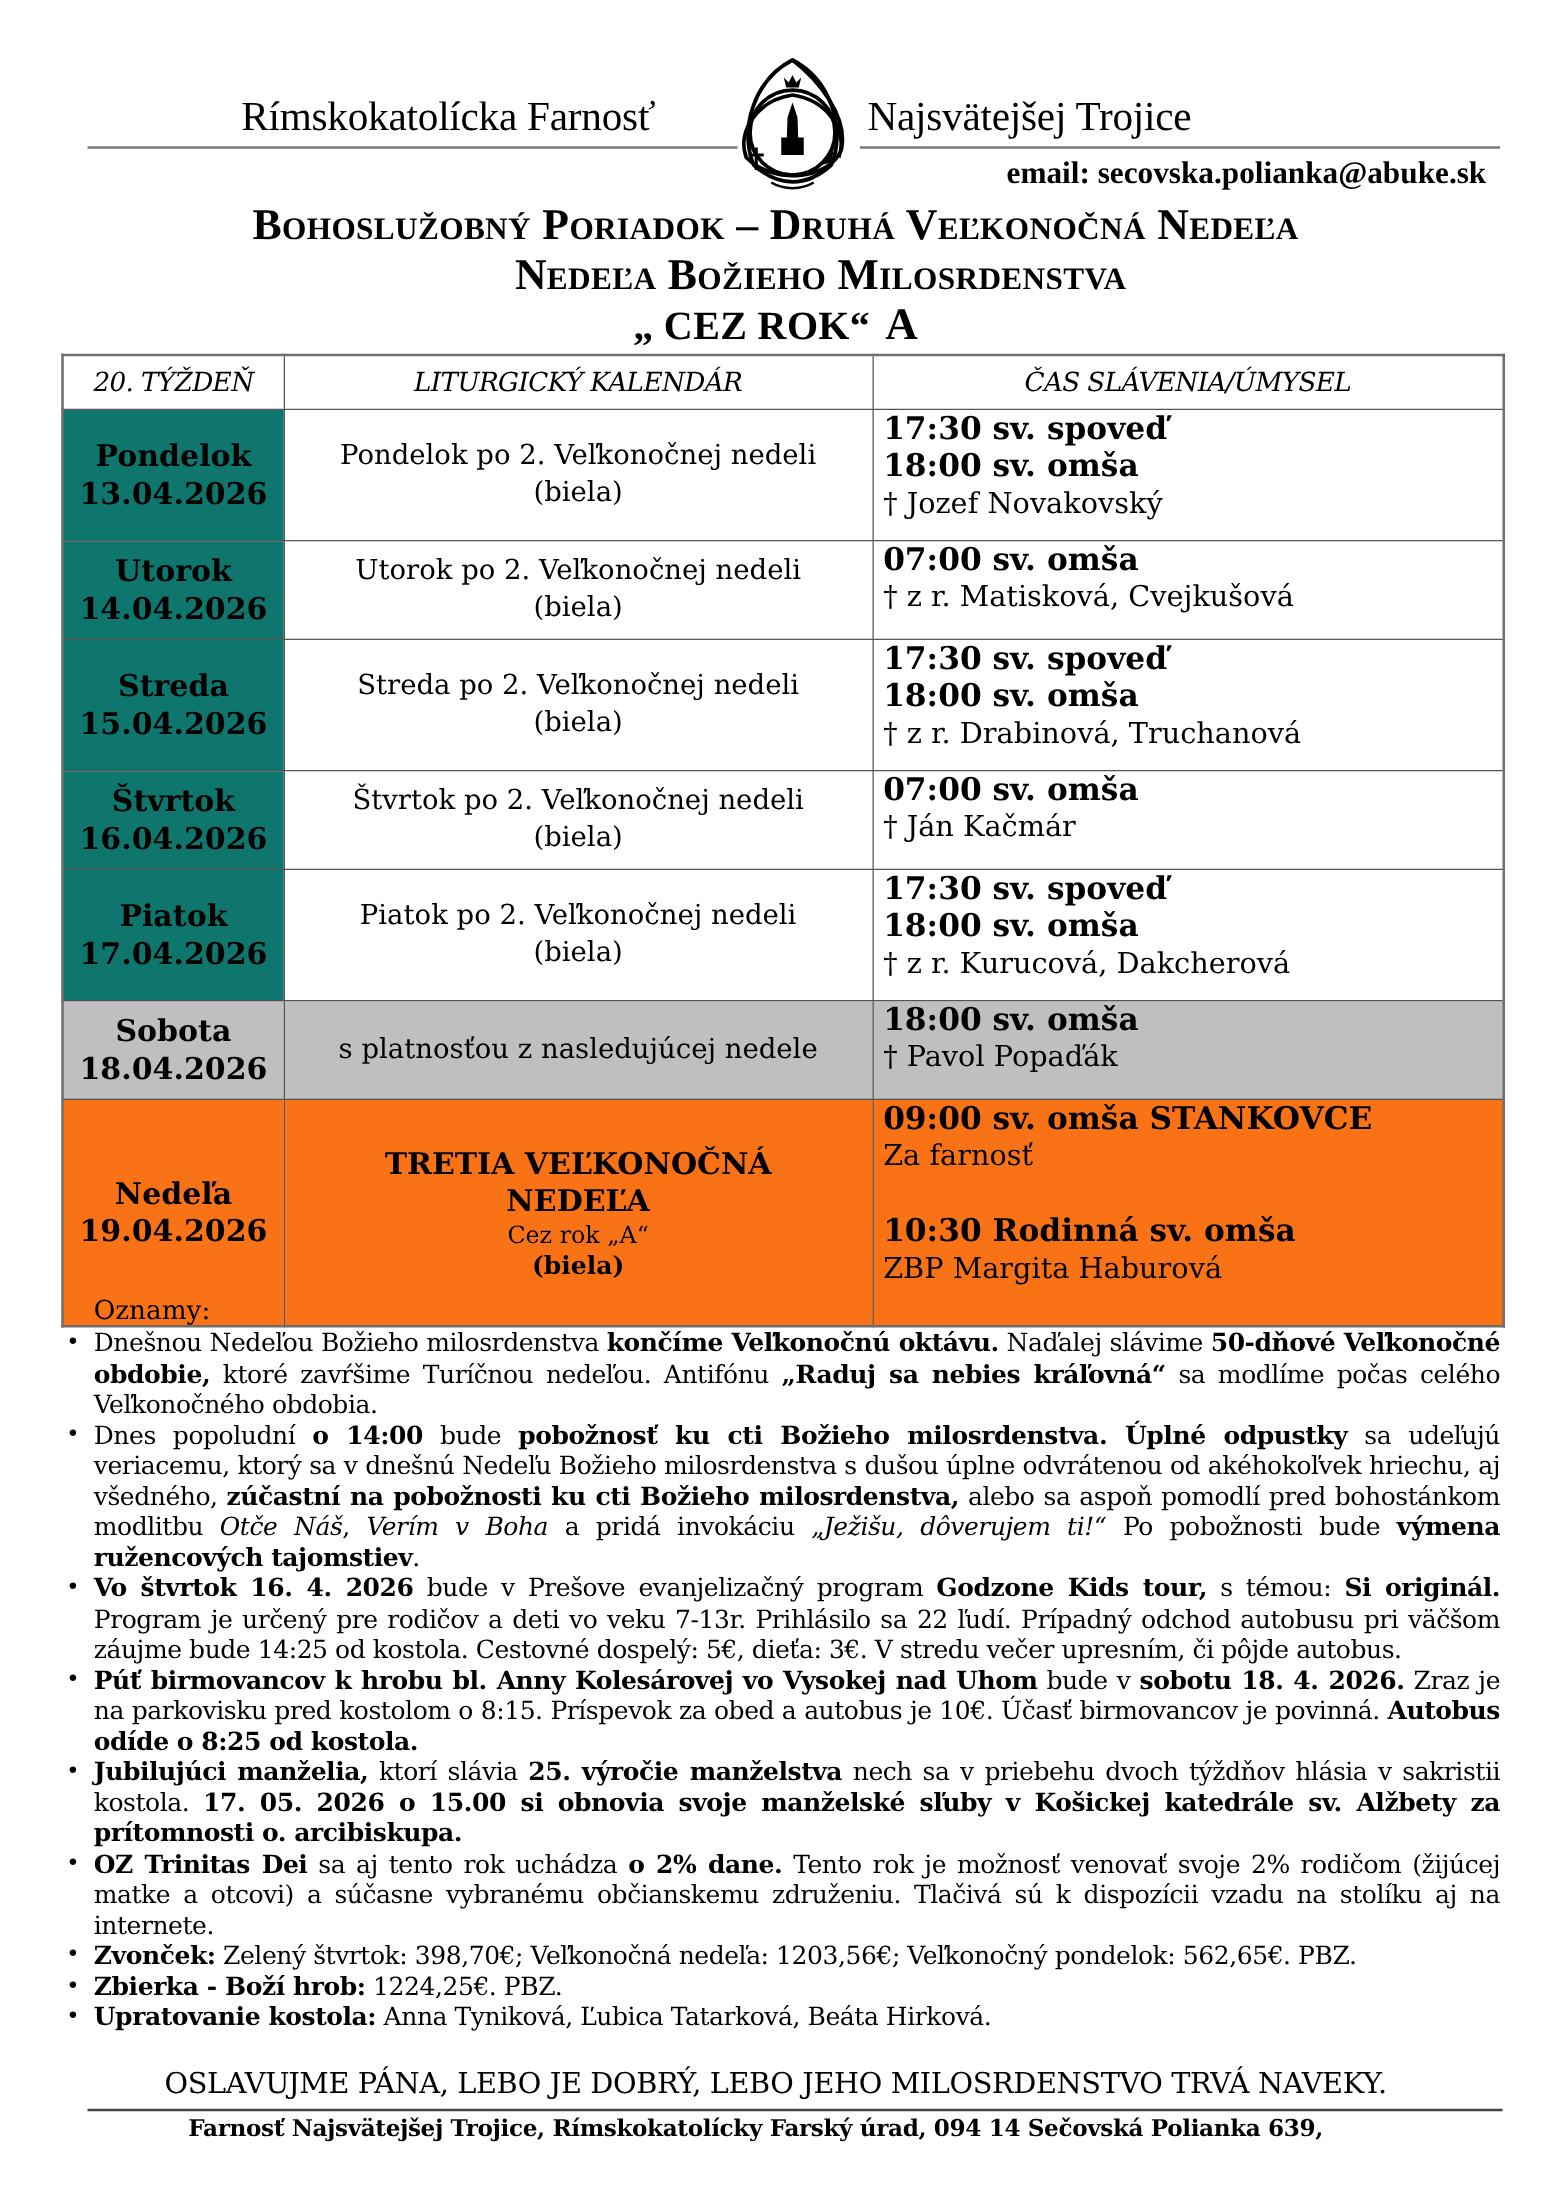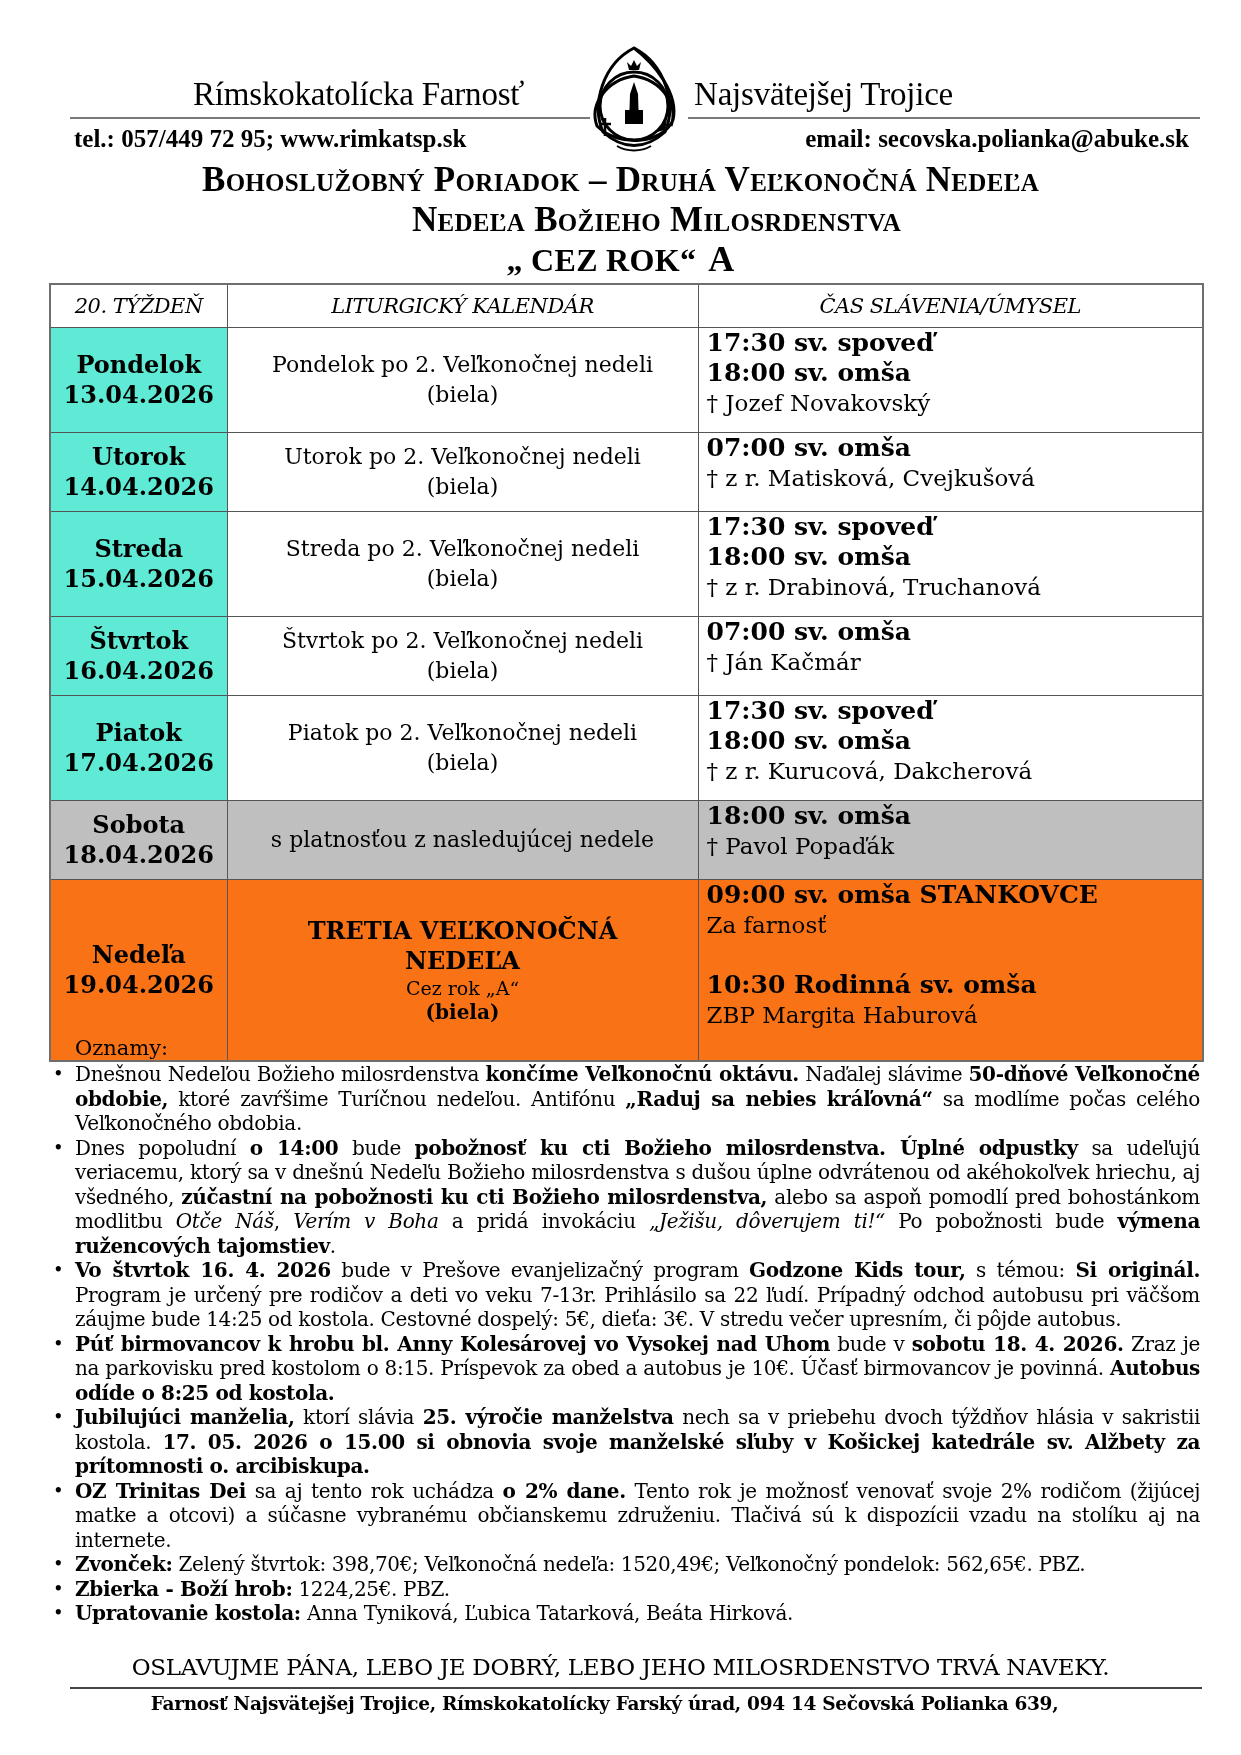--- a/index.html
+++ b/index.html
@@ -46,21 +46,21 @@
   }
   .sched td, .sched th { border: 1.5px solid #555; padding: 0; vertical-align: middle; }
   .sched col.c1 { width: 177px; }
   .sched col.c2 { width: 471px; }
   .sched col.c3 { width: 505px; }
   .sched th {
     height: 42px; font-weight: normal; font-style: italic; font-size: 21px;
     font-family: "DejaVu Serif", serif; text-align: center; background: #fff;
     letter-spacing: -0.5px;
   }
-  .day-cell { background: #5eead4; text-align: center; font-weight: bold; font-size: 24px; line-height: 30px; }
+  .day-cell { background: #0f766e; text-align: center; font-weight: bold; font-size: 24px; line-height: 30px; }
   .lit-cell { text-align: center; font-size: 22px; line-height: 30px; }
   .time-cell { padding-left: 8px !important; font-size: 23px; line-height: 30px; vertical-align: top !important; }
   .time-cell .b { font-weight: bold; font-size: 25px; }
   .row-sat td { background: #bfbfbf; }
   .row-sun td { background: #f97316; }
   .lit-sun-title { font-weight: bold; font-size: 24px; line-height: 30px; }
   .lit-sun-sub { font-size: 19px; line-height: 24px; }
   .lit-sun-color { font-weight: bold; font-size: 20px; line-height: 24px; }
   .gap { height: 30px; }
 
@@ -112,21 +112,20 @@
       <circle cx="51" cy="62" r="34"></circle>
     </g>
     <path d="M51 38 L47 50 L46 80 L56 80 L55 50 Z" fill="#000"></path>
     <rect x="42" y="66" width="18" height="14" fill="#000"></rect>
     <path d="M44 18 L46 26 L56 26 L58 18 L54 22 L51 16 L48 22 Z" fill="#000"></path>
     <path d="M22 74 L22 92 M16 80 L28 80" stroke="#000" stroke-width="2.5"></path>
     <path d="M74 88 L84 76 L82 86 Z" fill="#000"></path>
     <path d="M34 102 C44 108 58 108 68 102" stroke="#000" stroke-width="2" fill="none"></path>
   </svg>
 
-  <div class="contact contact-left">tel.: 057/449 72 95; www.rimkatsp.sk</div>
   <div class="contact contact-right">email: secovska.polianka@abuke.sk</div>
 
   <div class="title-line t1">Bohoslužobný Poriadok – Druhá Veľkonočná Nedeľa</div>
   <div class="title-line t2">Nedeľa Božieho Milosrdenstva</div>
   <div class="title-line t3">
     <span>„ CEZ ROK“</span><span class="big">A</span>
   </div>
 
   <table class="sched">
     <colgroup>
@@ -251,21 +250,21 @@
   </table>
 
   <div class="ann-title">Oznamy:</div>
   <ul class="ann-list" id="ann-list">
       <li class="ann-item"><span>Dnešnou Nedeľou Božieho milosrdenstva </span><b>končíme Veľkonočnú oktávu.</b><span> Naďalej slávime </span><b>50-dňové Veľkonočné obdobie,</b><span> ktoré zavŕšime Turíčnou nedeľou. Antifónu </span><b>„Raduj sa nebies kráľovná“</b><span> sa modlíme počas celého Veľkonočného obdobia.</span></li>
       <li class="ann-item"><span>Dnes popoludní </span><b>o 14:00</b><span> bude </span><b>pobožnosť ku cti Božieho milosrdenstva. Úplné odpustky</b><span> sa udeľujú veriacemu, ktorý sa v dnešnú Nedeľu Božieho milosrdenstva s dušou úplne odvrátenou od akéhokoľvek hriechu, aj všedného, </span><b>zúčastní na pobožnosti ku cti Božieho milosrdenstva,</b><span> alebo sa aspoň pomodlí pred bohostánkom modlitbu </span><i>Otče Náš</i><span>, </span><i>Verím v Boha</i><span> a pridá invokáciu </span><i>„Ježišu, dôverujem ti!“</i><span> Po pobožnosti bude </span><b>výmena ružencových tajomstiev</b><span>.</span></li>
       <li class="ann-item"><b>Vo štvrtok 16. 4. 2026</b><span> bude v Prešove evanjelizačný program </span><b>Godzone Kids tour,</b><span>   s témou: </span><b>Si originál.</b><span> Program je určený pre rodičov a deti vo veku 7-13r. Prihlásilo sa 22 ľudí. Prípadný odchod autobusu pri väčšom záujme bude 14:25 od kostola. Cestovné dospelý: 5€, dieťa: 3€. V stredu večer upresním, či pôjde autobus.</span></li>
       <li class="ann-item"><b>Púť birmovancov k hrobu bl. Anny Kolesárovej vo Vysokej nad Uhom</b><span> bude v </span><b>sobotu 18. 4. 2026.</b><span> Zraz je na parkovisku pred kostolom o 8:15. Príspevok za obed a autobus je 10€. Účasť birmovancov je povinná. </span><b>Autobus odíde o 8:25 od kostola.</b></li>
       <li class="ann-item"><b>Jubilujúci manželia,</b><span> ktorí slávia </span><b>25. výročie manželstva</b><span> nech sa v priebehu dvoch týždňov hlásia v sakristii kostola. </span><b>17. 05. 2026 o 15.00 si obnovia svoje manželské sľuby v Košickej katedrále sv. Alžbety za prítomnosti o. arcibiskupa.</b></li>
       <li class="ann-item"><b>OZ Trinitas Dei</b><span> sa aj tento rok uchádza </span><b>o 2% dane.</b><span> Tento rok je možnosť venovať svoje 2% rodičom (žijúcej matke a otcovi) a súčasne vybranému občianskemu združeniu. Tlačivá sú k dispozícii vzadu na stolíku aj na internete.</span></li>
-      <li class="ann-item"><b>Zvonček:</b><span> Zelený štvrtok: 398,70€; Veľkonočná nedeľa: 1520,49€; Veľkonočný pondelok: 562,65€. PBZ.</span></li>
+      <li class="ann-item"><b>Zvonček:</b><span> Zelený štvrtok: 398,70€; Veľkonočná nedeľa: 1203,56€; Veľkonočný pondelok: 562,65€. PBZ.</span></li>
       <li class="ann-item"><b>Zbierka - Boží hrob:</b><span> 1224,25€. PBZ.</span></li>
       <li class="ann-item"><b>Upratovanie kostola:</b><span> Anna Tyniková, Ľubica Tatarková, Beáta Hirková.</span></li>
     </ul>
 
   <div class="motto">OSLAVUJME PÁNA, LEBO JE DOBRÝ, LEBO JEHO MILOSRDENSTVO TRVÁ NAVEKY.</div>
   <div class="foot-rule"></div>
   <div class="foot f1">Farnosť Najsvätejšej Trojice, Rímskokatolícky Farský úrad, 094 14 Sečovská Polianka 639,</div>
   <div class="foot f2">IČO: 31979386, DIČ: 2021504166, IBAN: SK50 0200 0000 0010 6004 4632</div>
 </div>
 

